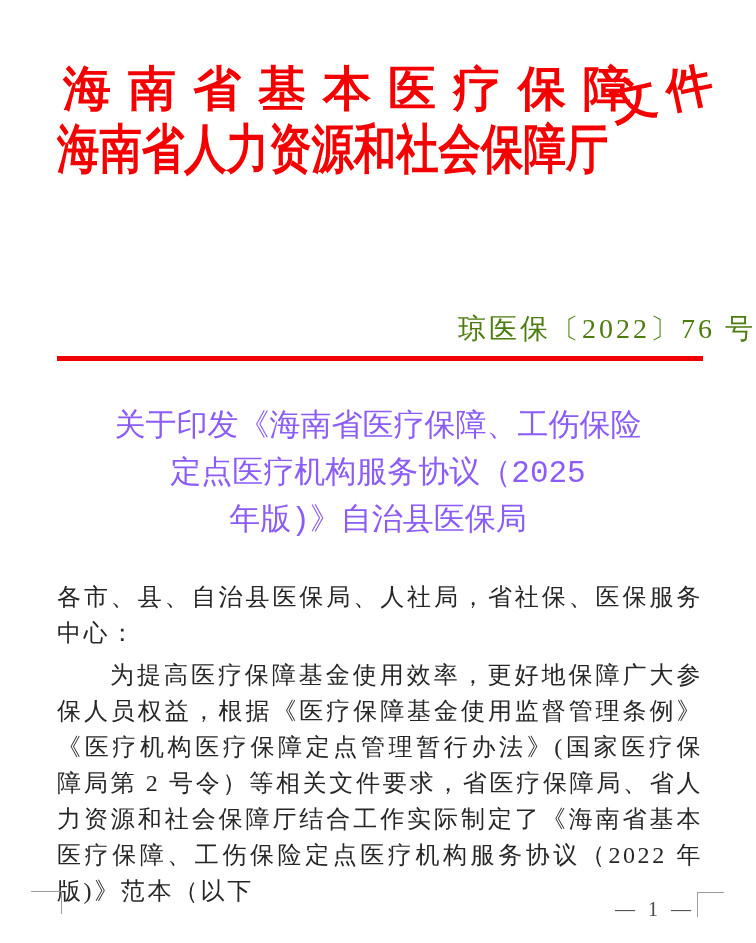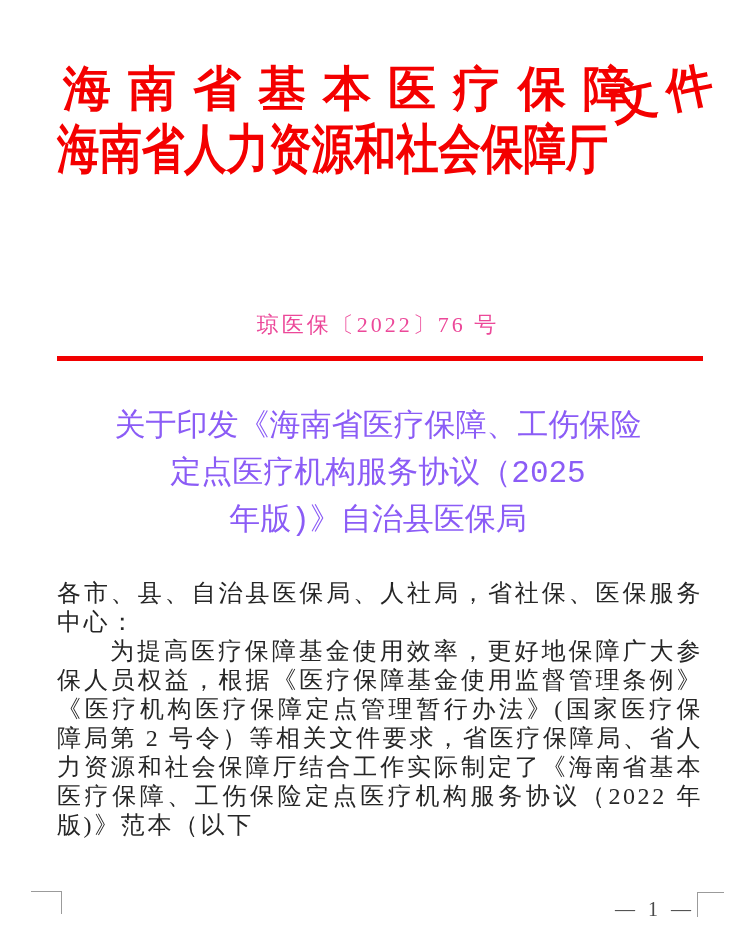--- a/index.html
+++ b/index.html
@@ -50,24 +50,24 @@
     transform: rotate(-12deg);
     transform-origin: left top;
   }
 
   
   .doc-number {
     position: absolute;
     left: 0;
     top: 310px;
     width: 100%;
-    text-align: center;
-    font-size: 22px;
+    text-align: right;
+    font-size: 28px;
     letter-spacing: 3px;
-    color: #ec4899;
+    color: #4d7c0f;
     white-space: nowrap;
   }
   .red-line {
     position: absolute;
     left: 57px;
     top: 356px;
     width: 646px;
     height: 5px;
     background: #f10000;
   }
@@ -88,27 +88,27 @@
   }
   .doc-title .title-line { display: block; }
 
   
   .doc-body {
     position: absolute;
     left: 57px;
     top: 579px;
     width: 646px;
     font-size: 24px;
-    line-height: 29px;
+    line-height: 36px;
     letter-spacing: 2.6px;
     text-align: justify;
     color: #262626;
   }
   .doc-body p { margin: 0; padding: 0; }
-  .doc-body p.indented { text-indent: 53px; }
+  .doc-body p.indented { text-indent: 53px; margin-top: 6px; }
 
   
   .corner-mark-left {
     position: absolute;
     left: 31px;
     top: 891px;
     width: 30px;
     height: 22px;
     border-top: 1px solid #9b9b9b;
     border-right: 1px solid #9b9b9b;

